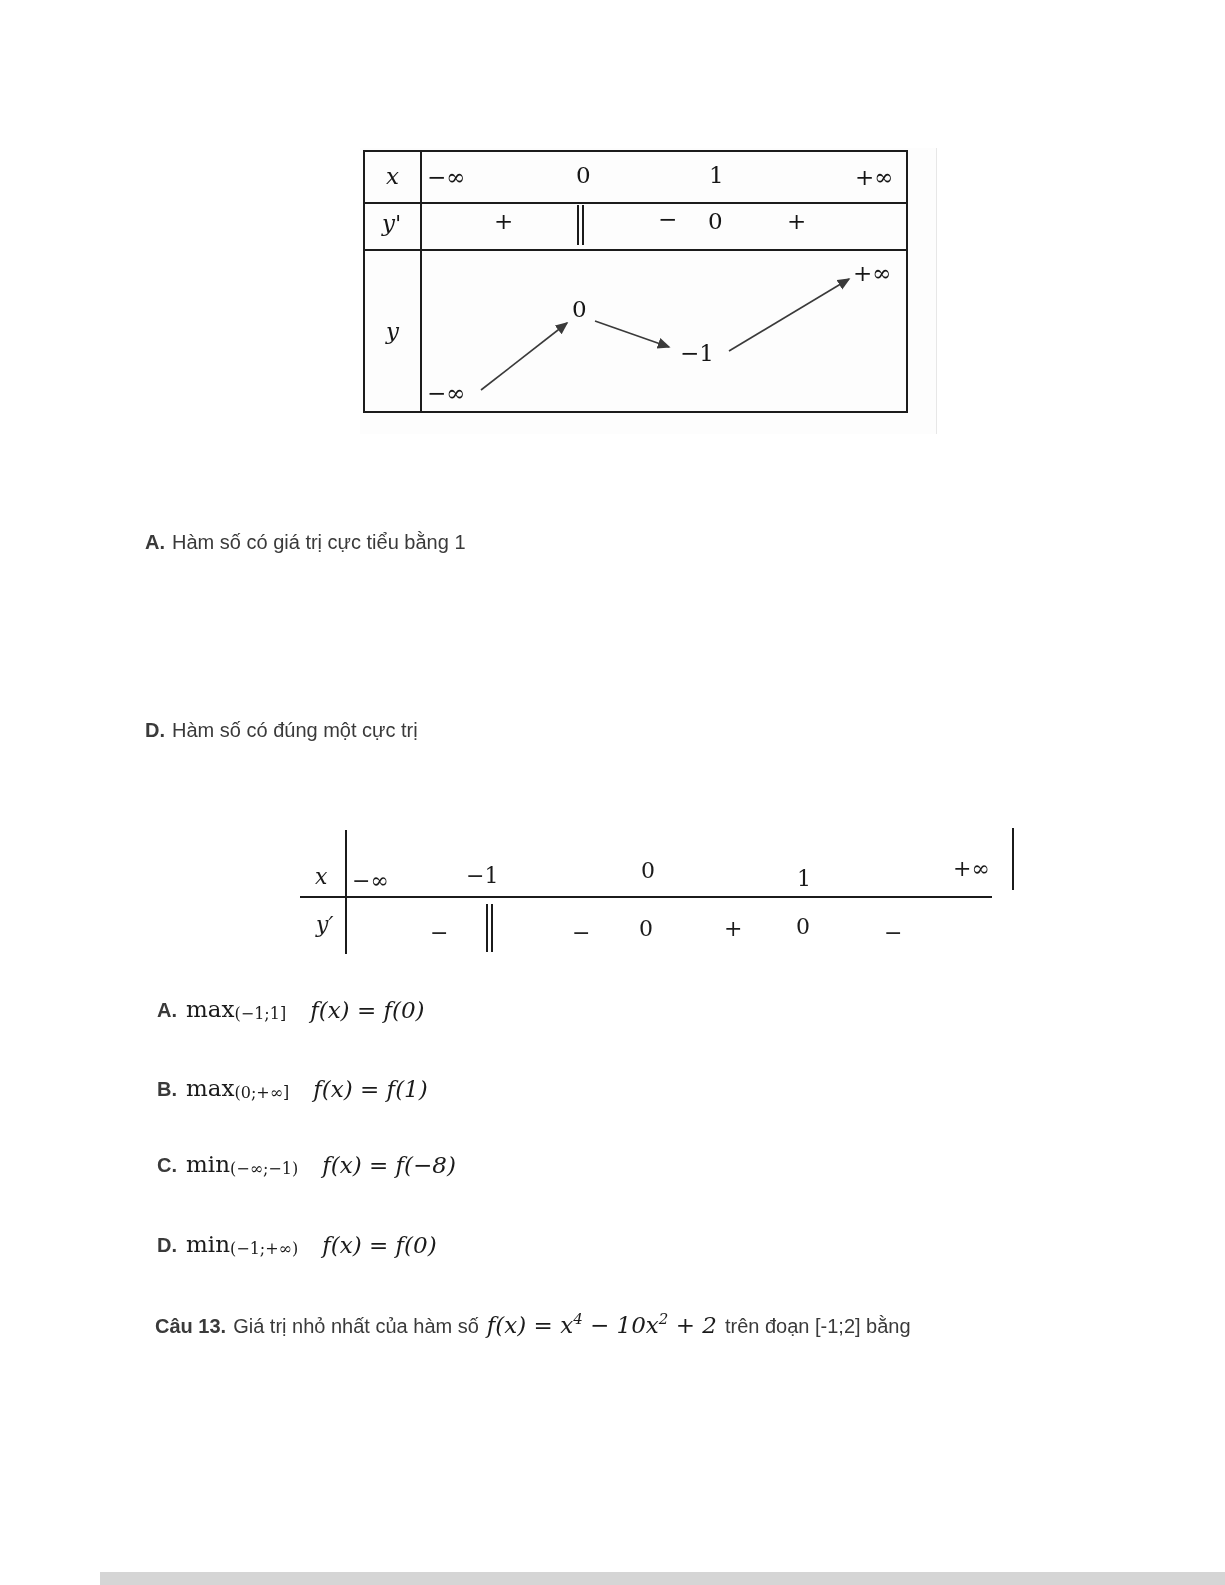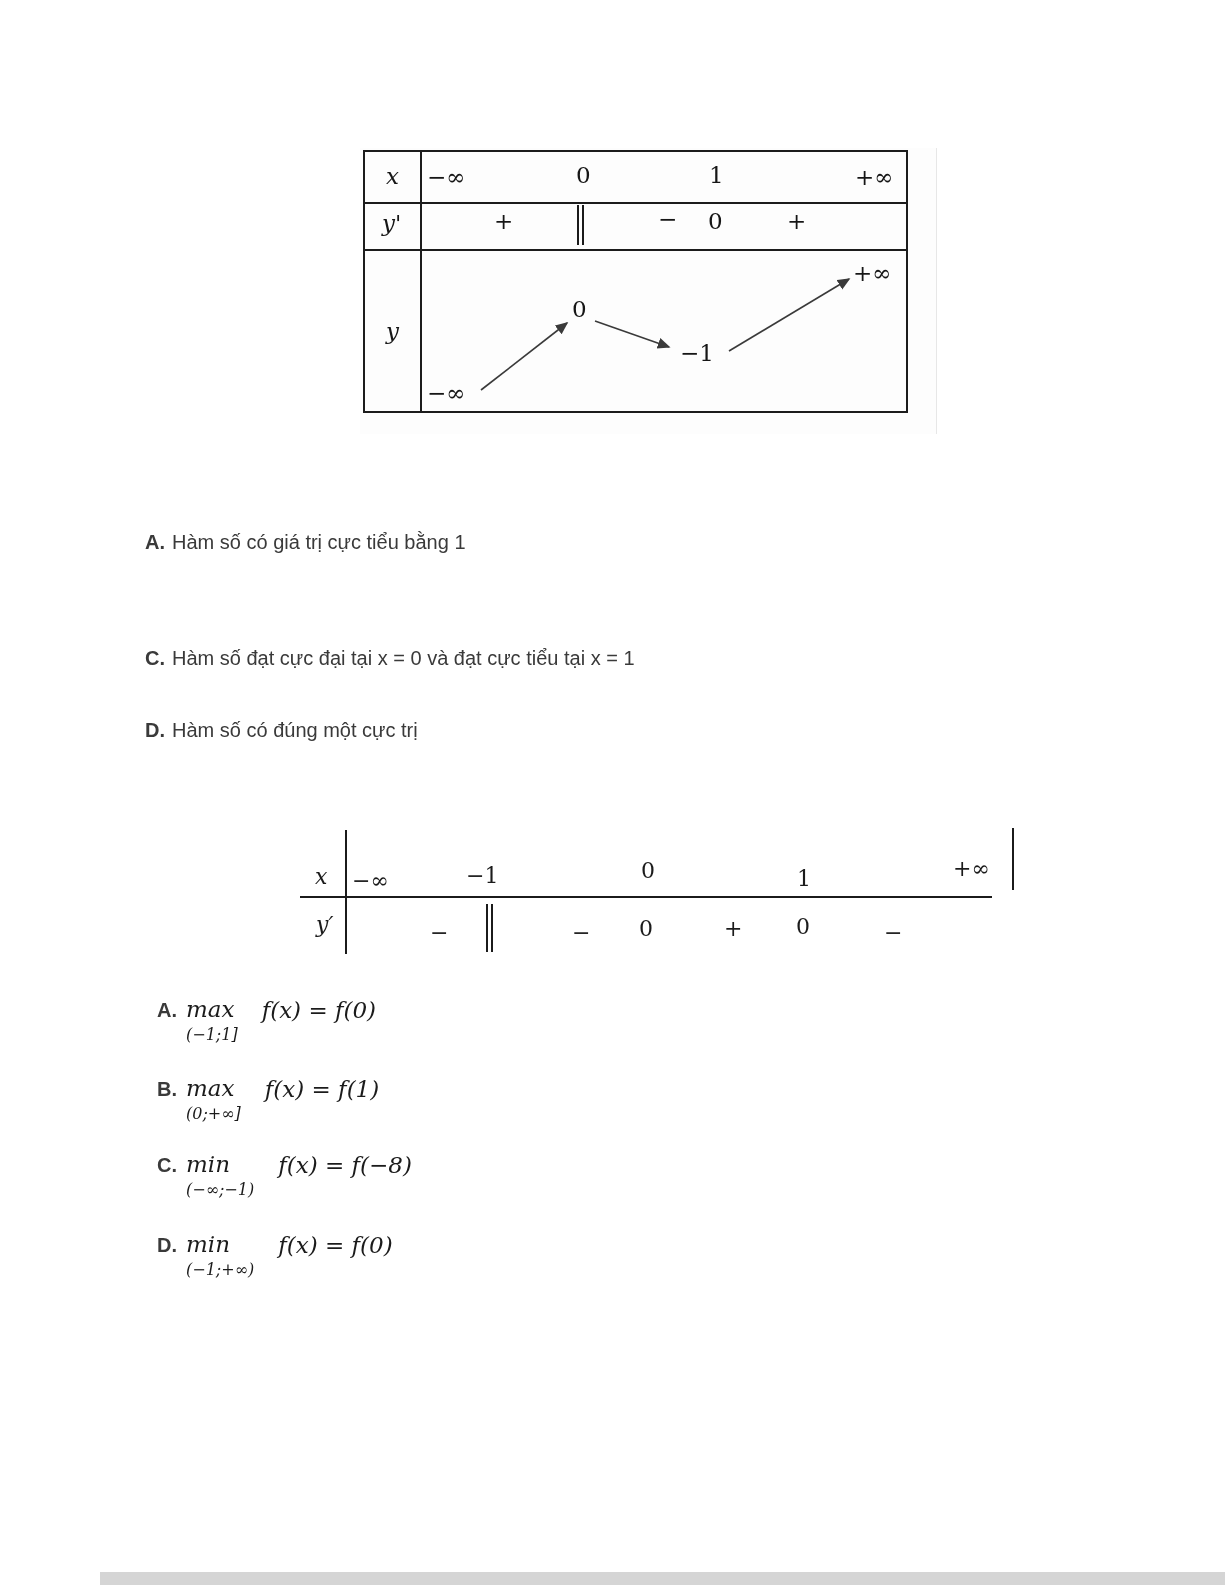--- a/index.html
+++ b/index.html
@@ -29,22 +29,22 @@
   .t2 { position:absolute; left:300px; top:828px; width:716px; height:128px;
         font-family:"DejaVu Serif","Liberation Serif",serif; color:#1b1b1b; }
   .t2 span { position:absolute; font-size:22px; white-space:nowrap; }
   .t2-vline { position:absolute; width:2px; background:#1b1b1b; }
   .t2-hline { position:absolute; height:2px; background:#1b1b1b; }
 
   
   .mopt { position:absolute; left:157px; display:flex; align-items:flex-start; white-space:nowrap; }
   .mlabel { font-family:"Liberation Sans","DejaVu Sans",sans-serif; font-weight:700; font-size:20px;
             color:#3a3a3a; margin-right:9px; padding-top:2px; }
-  .mstack { display:inline-flex; flex-direction:column; align-items:flex-start;
-            font-family:"DejaVu Serif","Liberation Serif",serif; color:#1b1b1b;font-style:italic; }
+  .mstack { display:inline-flex; align-items:flex-end;
+            font-family:"DejaVu Serif","Liberation Serif",serif; color:#1b1b1b; }
   .mop  { font-size:23px; line-height:1.1; }
   .mdom { font-size:16px; line-height:1.1; margin-top:4px; }
   .mexpr { font-family:"DejaVu Serif","Liberation Serif",serif; font-style:italic; font-size:23px;
            color:#1b1b1b; margin-left:24px; }
 
   
   .m13 { font-family:"DejaVu Serif","Liberation Serif",serif; font-style:italic; font-size:23px;
          color:#1b1b1b; margin:0 8px; }
   .m13 .sup { position:relative; top:-9px; font-size:15px; }
 
@@ -89,23 +89,20 @@
         <text x="259" y="110">−1</text>
         <line x1="308" y1="100" x2="428" y2="28" marker-end="url(#arr1)"></line>
         <text x="432" y="30">+∞</text>
       </svg>
     </div>
   </div>
 
 
   <div class="vn-line" style="top:531px">
     <span class="opt-label">A.</span><span>Hàm số có giá trị cực tiểu bằng 1</span>
-  </div>
-  <div class="vn-line" style="top:647px">
-    <span class="opt-label">C.</span><span>Hàm số đạt cực đại tại x = 0 và đạt cực tiểu tại x = 1</span>
   </div>
   <div class="vn-line" style="top:719px">
     <span class="opt-label">D.</span><span>Hàm số có đúng một cực trị</span>
   </div>
 
 
   <div class="t2">
     <div class="t2-vline" style="left:45px;  top:2px;  height:124px"></div>
     <div class="t2-hline" style="left:0;     top:68px; width:692px"></div>
     <div class="t2-vline" style="left:712px; top:0;    height:62px"></div>
@@ -156,16 +153,19 @@
 
   <div class="mopt" style="top:1232px">
     <span class="mlabel">D.</span>
     <span class="mstack">
       <span class="mop">min</span>
       <span class="mdom">(−1;+∞)</span>
     </span>
     <span class="mexpr">f(x) = f(0)</span>
   </div>
 
+  <div class="vn-line" style="left:155px; top:1312px">
+    <span class="opt-label">Câu 13.</span><span>Giá trị nhỏ nhất của hàm số</span><span class="m13"><span>f(x) = x</span><span class="sup">4</span><span> − 10x</span><span class="sup">2</span><span> + 2</span></span><span>trên đoạn [-1;2] bằng</span>
+  </div>
 
   <div class="bottom-bar"></div>
 
 </div>
 
 </body></html>

